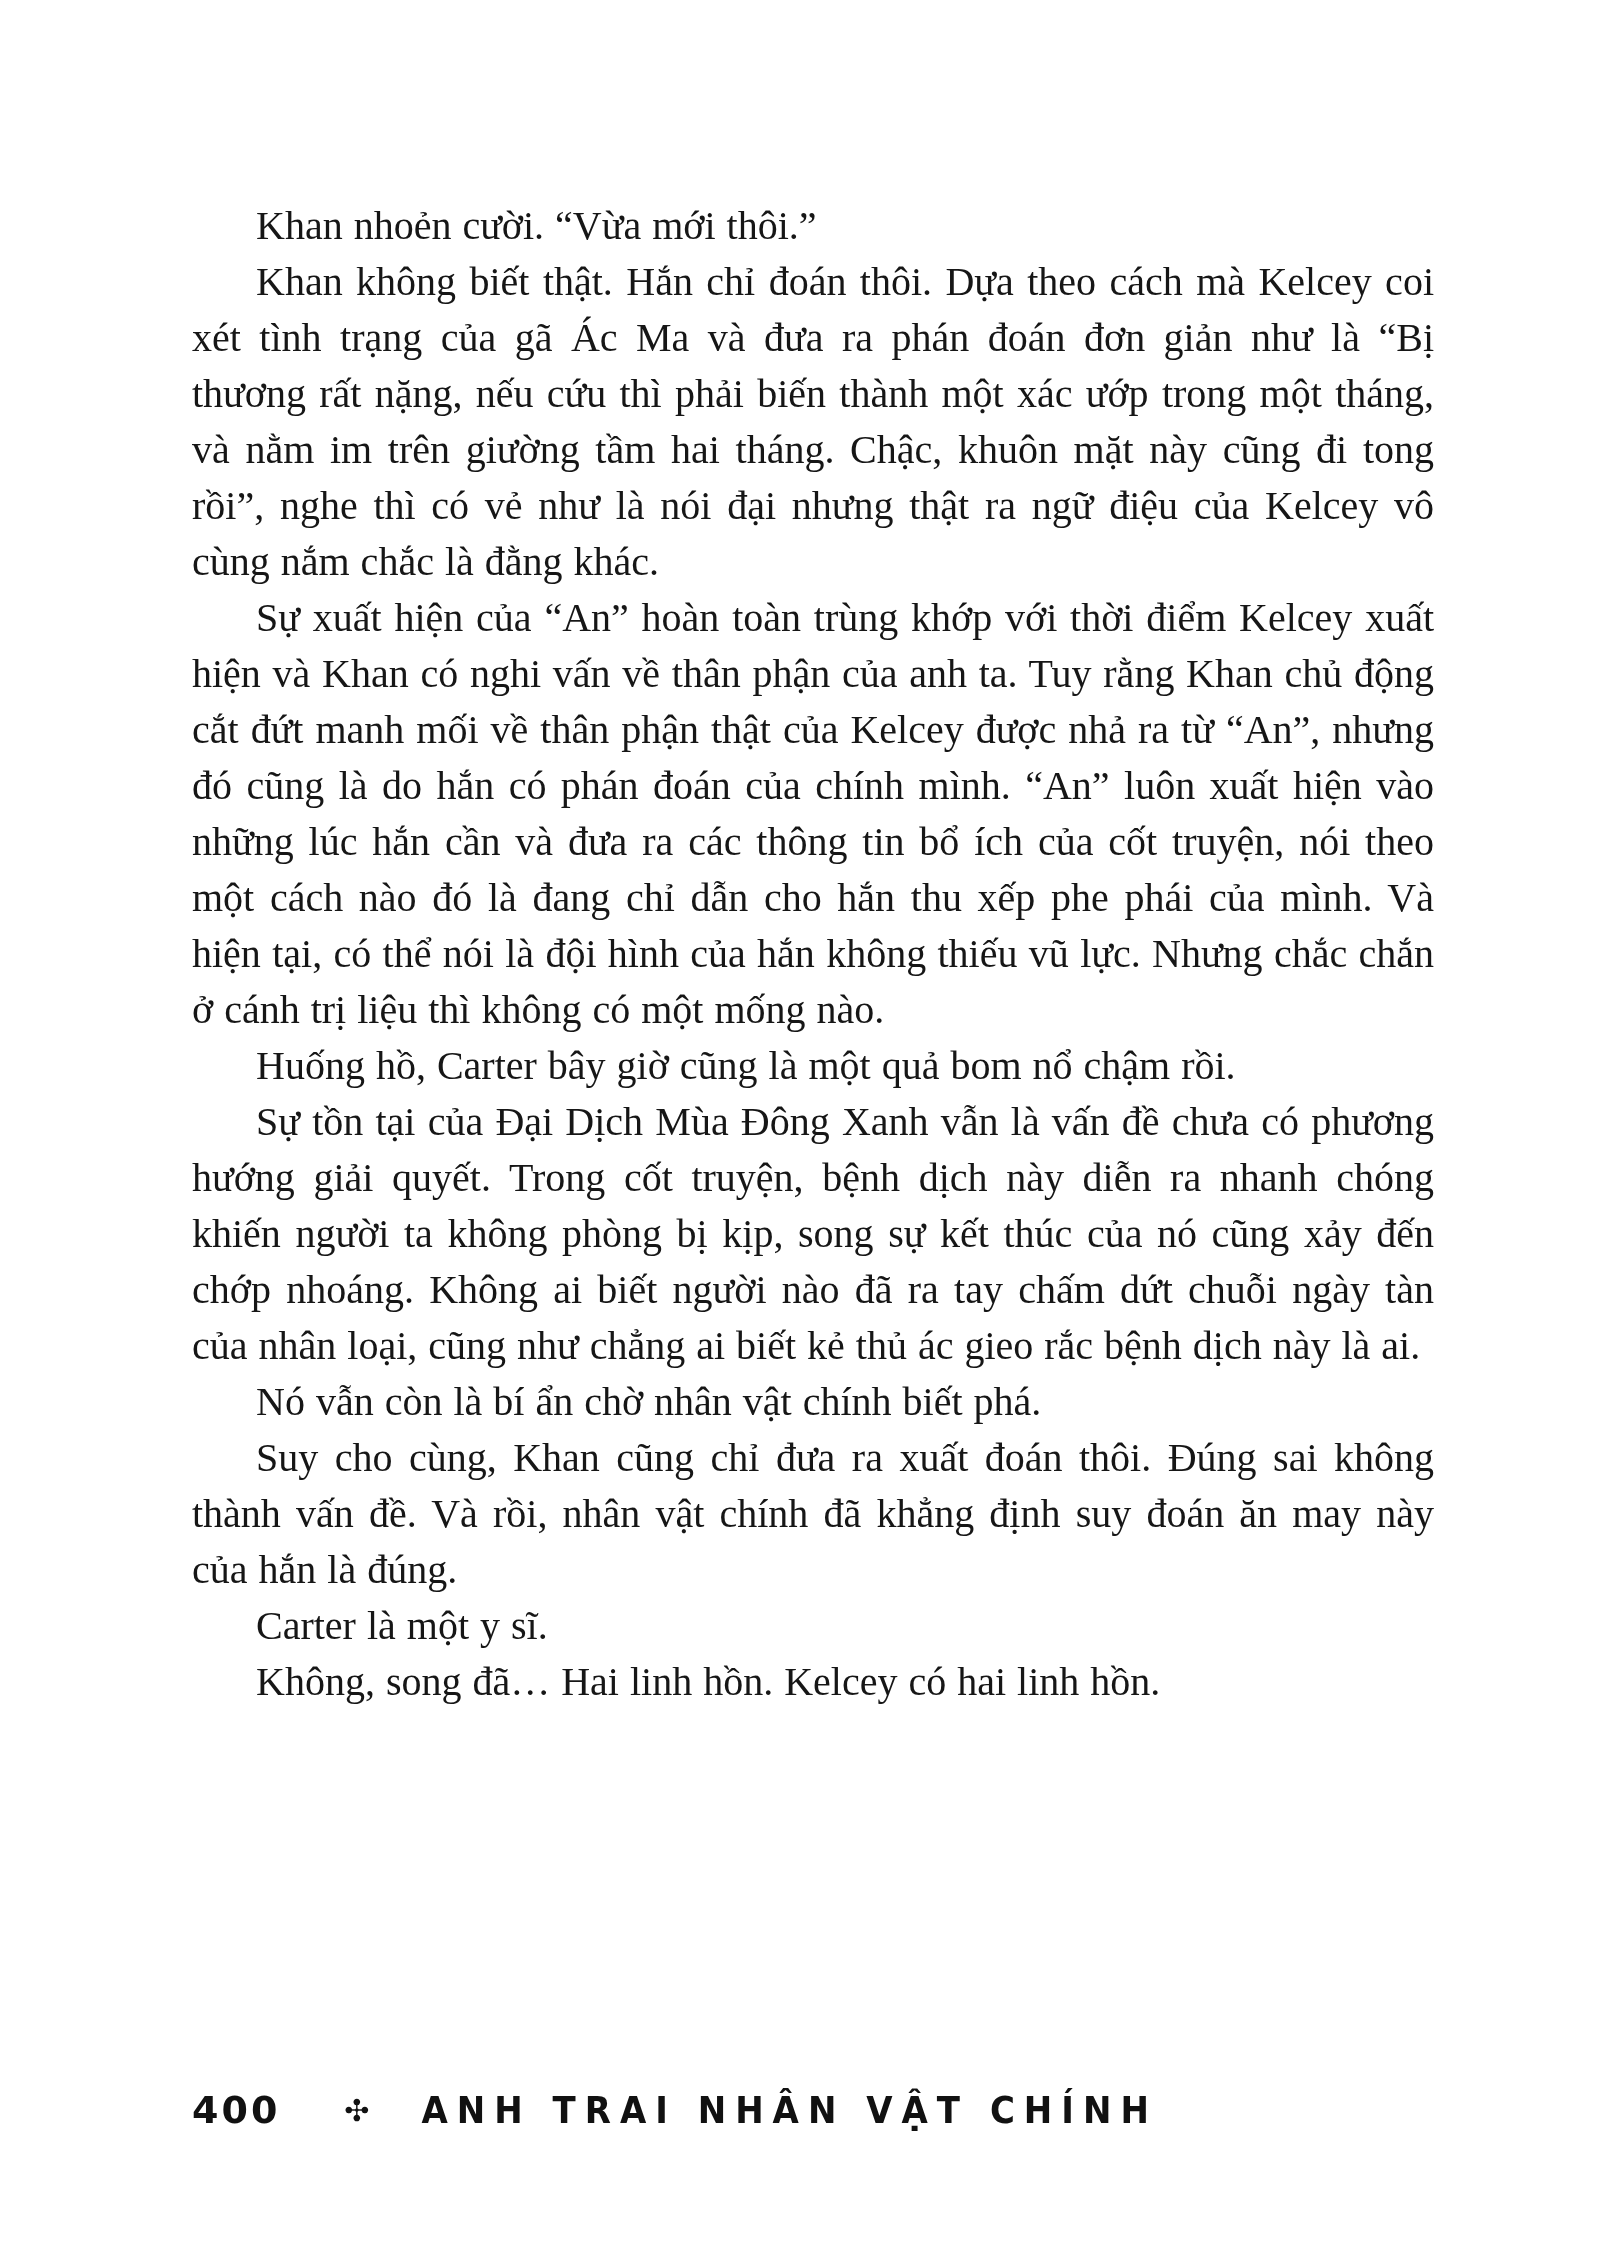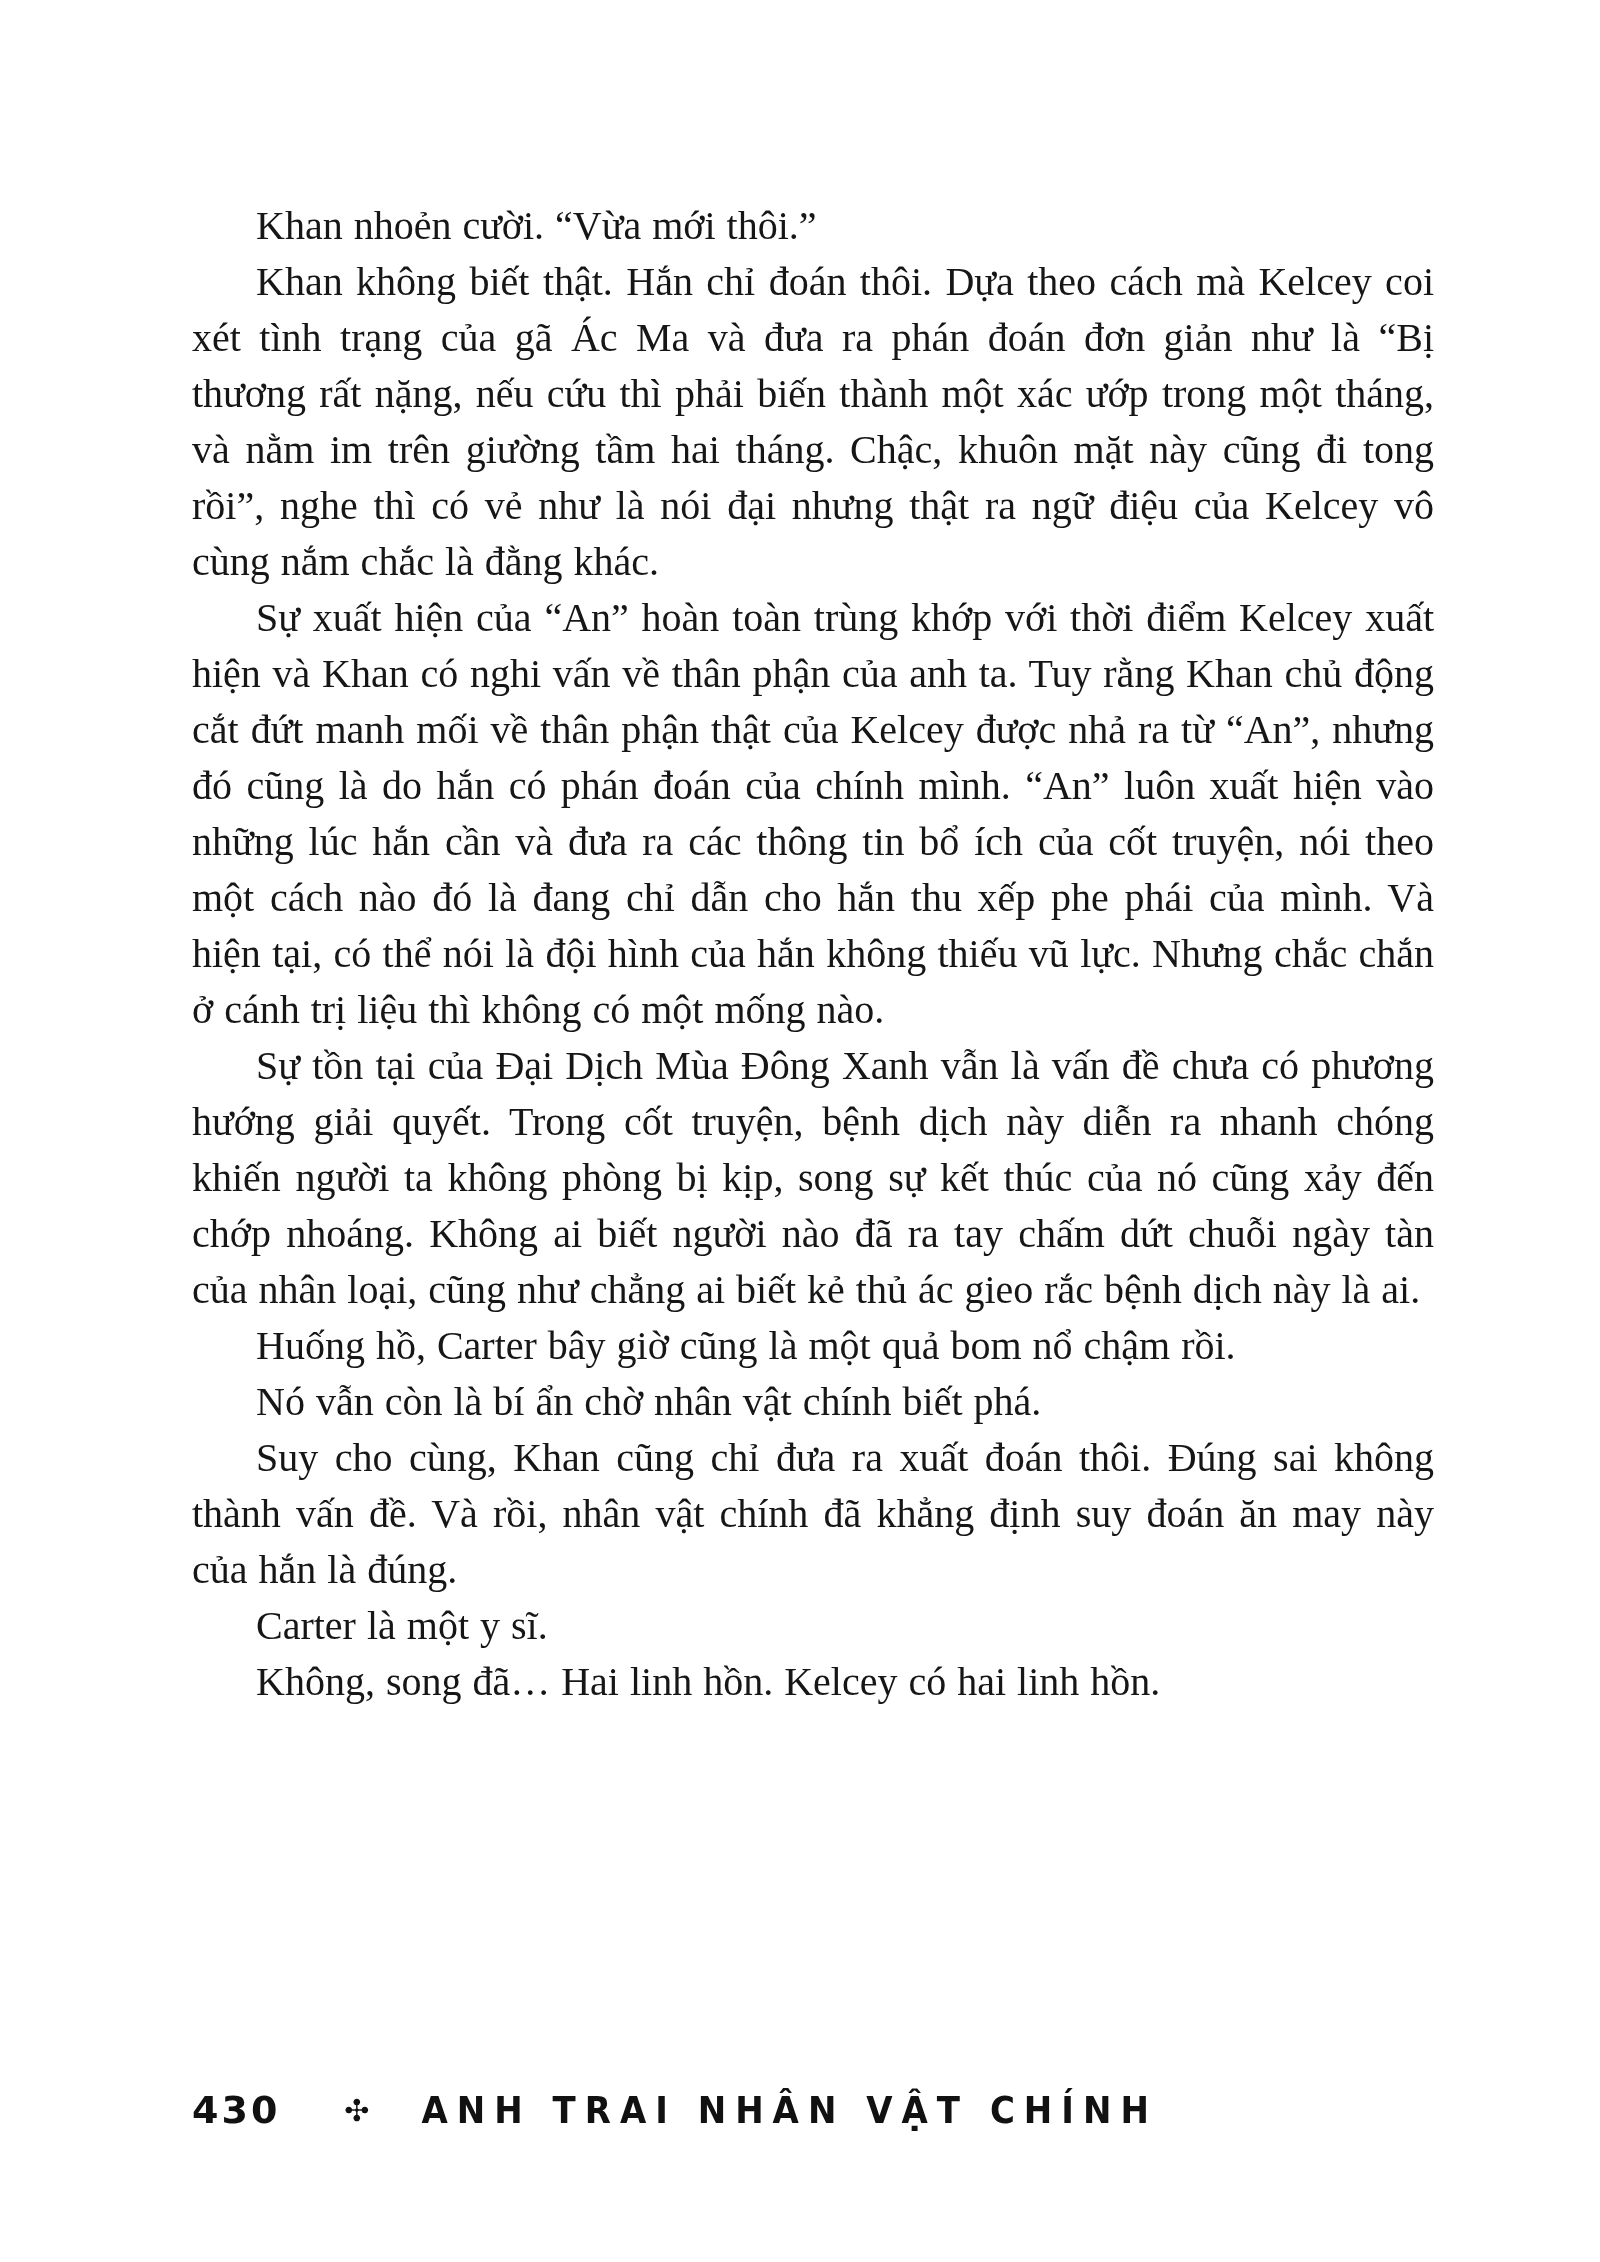--- a/index.html
+++ b/index.html
@@ -64,26 +64,26 @@
   }
 </style>
 </head>
 <body>
 
 <div class="page">
   <div class="content">
     <p>Khan nhoẻn cười. “Vừa mới thôi.”</p>
     <p>Khan không biết thật. Hắn chỉ đoán thôi. Dựa theo cách mà Kelcey coi xét tình trạng của gã Ác Ma và đưa ra phán đoán đơn giản như là “Bị thương rất nặng, nếu cứu thì phải biến thành một xác ướp trong một tháng, và nằm im trên giường tầm hai tháng. Chậc, khuôn mặt này cũng đi tong rồi”, nghe thì có vẻ như là nói đại nhưng thật ra ngữ điệu của Kelcey vô cùng nắm chắc là đằng khác.</p>
     <p>Sự xuất hiện của “An” hoàn toàn trùng khớp với thời điểm Kelcey xuất hiện và Khan có nghi vấn về thân phận của anh ta. Tuy rằng Khan chủ động cắt đứt manh mối về thân phận thật của Kelcey được nhả ra từ “An”, nhưng đó cũng là do hắn có phán đoán của chính mình. “An” luôn xuất hiện vào những lúc hắn cần và đưa ra các thông tin bổ ích của cốt truyện, nói theo một cách nào đó là đang chỉ dẫn cho hắn thu xếp phe phái của mình. Và hiện tại, có thể nói là đội hình của hắn không thiếu vũ lực. Nhưng chắc chắn ở cánh trị liệu thì không có một mống nào.</p>
+    <p>Huống hồ, Carter bây giờ cũng là một quả bom nổ chậm rồi.</p>
     <p>Sự tồn tại của Đại Dịch Mùa Đông Xanh vẫn là vấn đề chưa có phương hướng giải quyết. Trong cốt truyện, bệnh dịch này diễn ra nhanh chóng khiến người ta không phòng bị kịp, song sự kết thúc của nó cũng xảy đến chớp nhoáng. Không ai biết người nào đã ra tay chấm dứt chuỗi ngày tàn của nhân loại, cũng như chẳng ai biết kẻ thủ ác gieo rắc bệnh dịch này là ai.</p>
-    <p>Huống hồ, Carter bây giờ cũng là một quả bom nổ chậm rồi.</p>
     <p>Nó vẫn còn là bí ẩn chờ nhân vật chính biết phá.</p>
     <p>Suy cho cùng, Khan cũng chỉ đưa ra xuất đoán thôi. Đúng sai không thành vấn đề. Và rồi, nhân vật chính đã khẳng định suy đoán ăn may này của hắn là đúng.</p>
     <p>Carter là một y sĩ.</p>
     <p>Không, song đã… Hai linh hồn. Kelcey có hai linh hồn.</p>
   </div>
 
   <div class="footer">
-    <span class="page-number">430</span>
+    <span class="page-number">400</span>
     <span class="ornament">✣</span>
     <span class="book-title">ANH TRAI NHÂN VẬT CHÍNH</span>
   </div>
 </div>
 
 </body></html>

